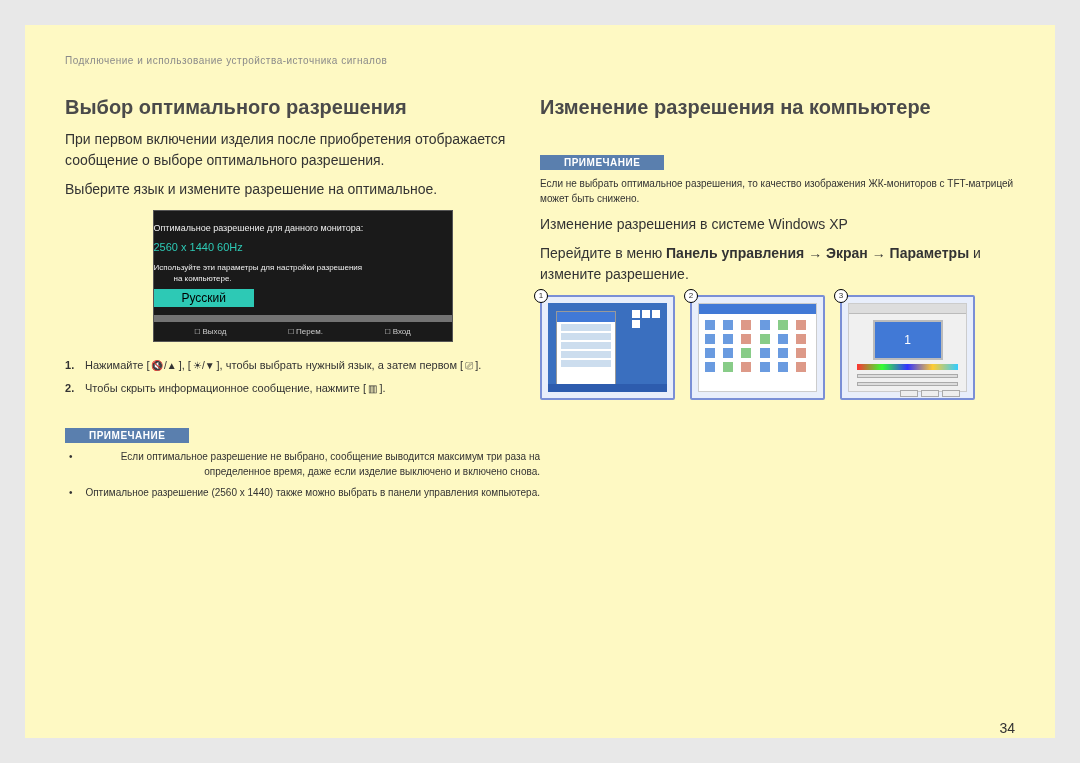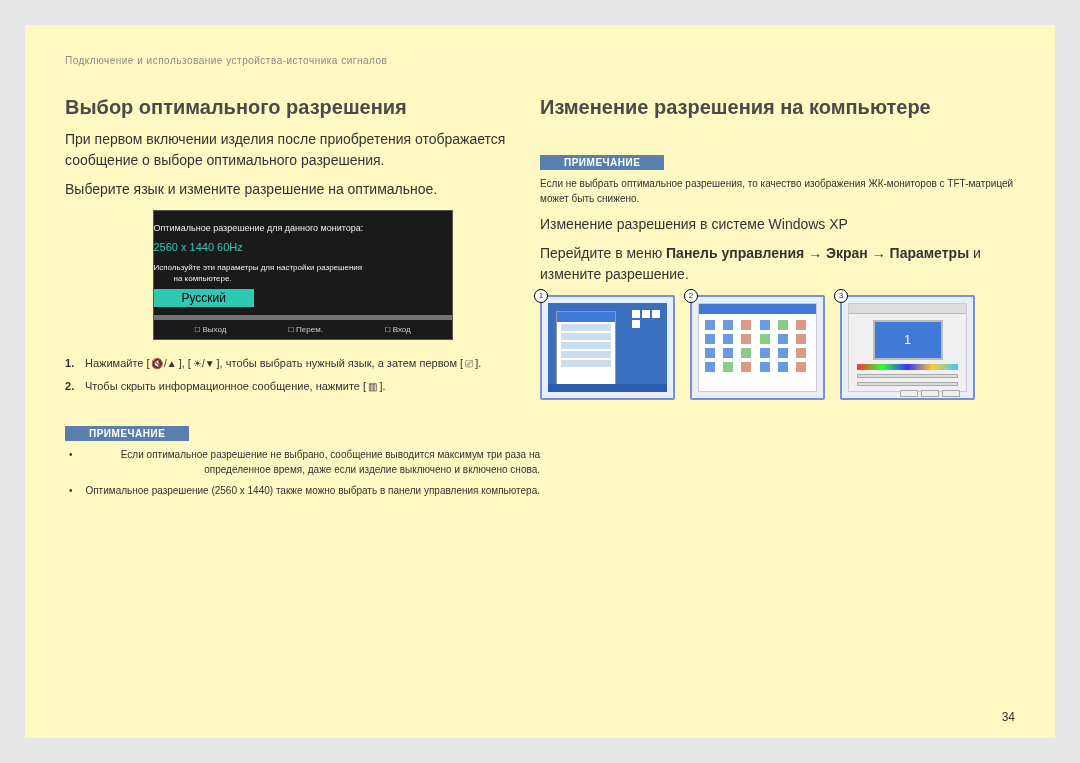--- a/index.html
+++ b/index.html
@@ -54,21 +54,21 @@
   .osd-line3 { font-size: 8px; margin-bottom: 6px; padding-left: 20px; }
   .osd-lang {
     background: #2dc9b5;
     color: #000;
     display: inline-block;
     padding: 2px 28px;
     font-size: 12px;
     margin-bottom: 8px;
   }
   .osd-footer {
-    border-top: 5px solid #737373;
+    border-top: 7px solid #737373;
     display: flex;
     justify-content: space-around;
     padding: 5px 10px;
     font-size: 8px;
     color: #ccc;
   }
   .osd-footer span::before { content: "☐ "; font-size: 7px; }
   ol.steps { list-style: none; counter-reset: step; font-size: 11px; line-height: 1.5; }
   ol.steps li { counter-increment: step; margin-bottom: 6px; display: flex; }
   ol.steps li::before { content: counter(step) "."; font-weight: bold; margin-right: 6px; min-width: 14px; }
@@ -143,23 +143,23 @@
   
   .t3-inner { position:absolute; inset:6px; background:#f0f0f0; border:1px solid #ccc; }
   .t3-top { height:10px; background:#ddd; border-bottom:1px solid #bbb; }
   .t3-mon { margin:6px auto 4px auto; width:70px; height:40px; background:#4179d6; border:2px solid #bbb; display:flex; align-items:center; justify-content:center; color:#fff; font-size:12px; }
   .t3-bars { margin:0 8px; height:6px; background:linear-gradient(90deg,#f33,#3f3,#33f,#fc3,#3cf); }
   .t3-slider { margin:4px 8px 0 8px; height:4px; background:#ddd; border:1px solid #aaa; }
   .t3-btns { display:flex; justify-content:flex-end; gap:3px; margin:4px 6px 0 0; }
   .t3-btns span { width:18px; height:7px; background:#eee; border:1px solid #aaa; display:block; }
   .page-num {
     position: absolute;
-    bottom: 14px;
+    bottom: 2px;
     right: 40px;
-    font-size: 12px;
+    font-size: 14px;
     color: #333;
   }
 </style>
 </head>
 <body>
 
 <div class="page">
   <div class="breadcrumb">Подключение и использование устройства-источника сигналов</div>
 
   <div class="columns">

